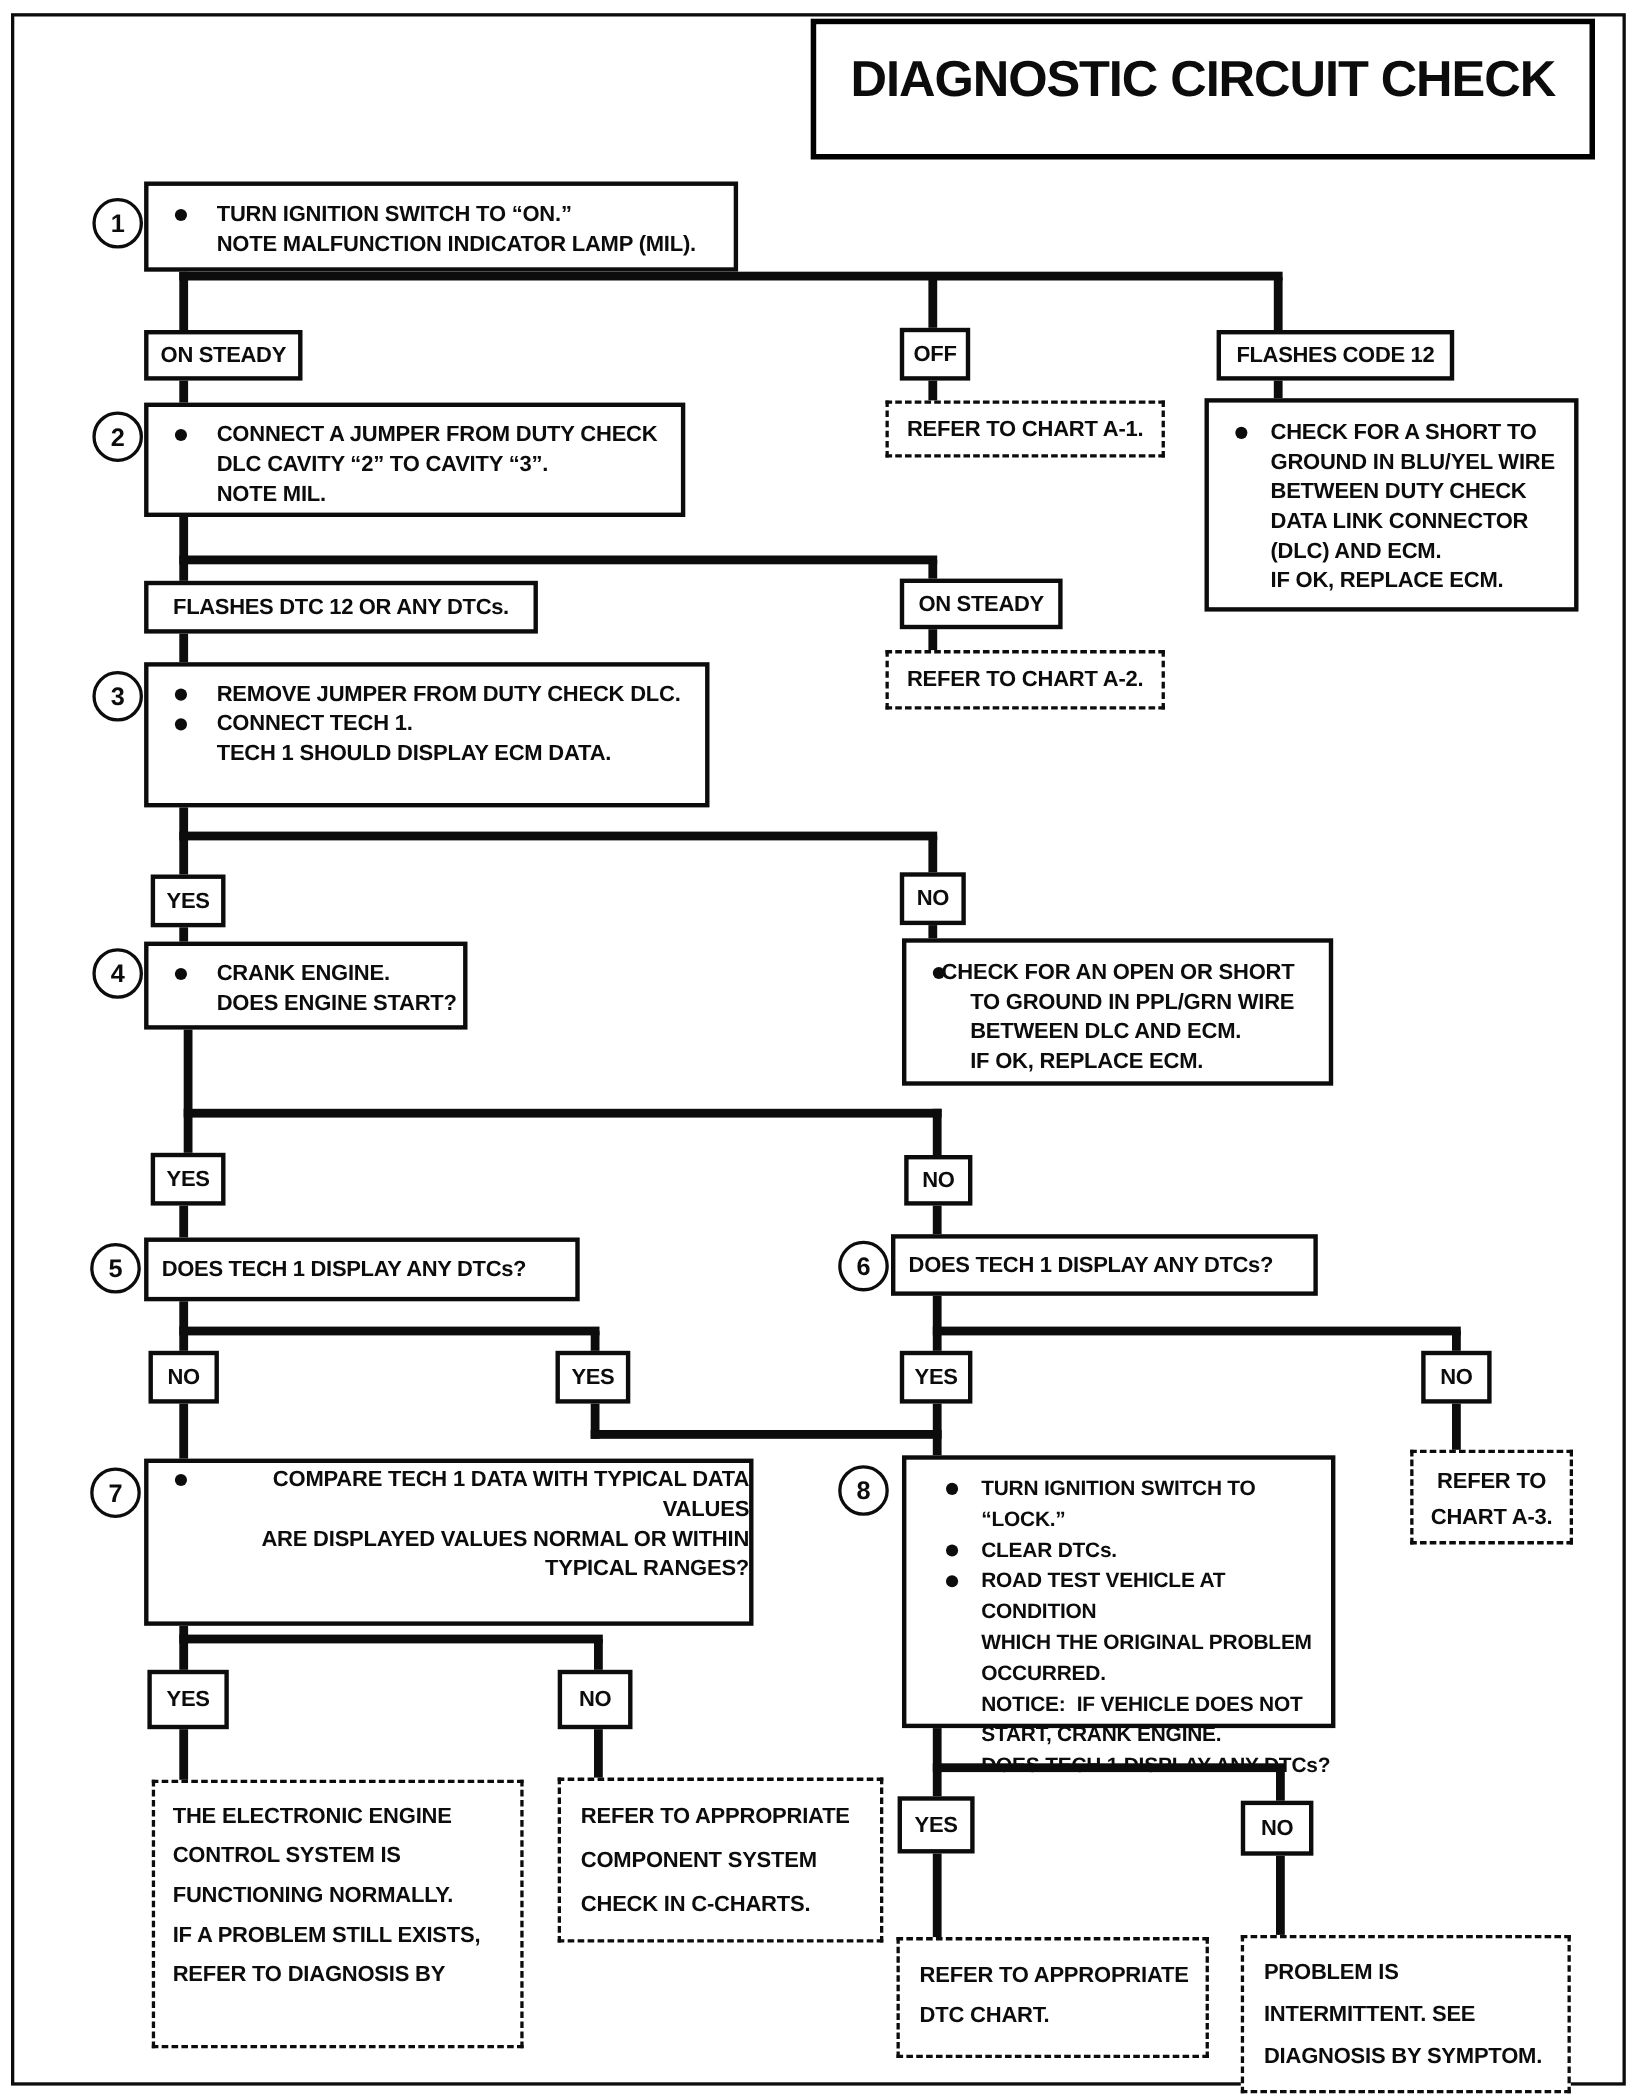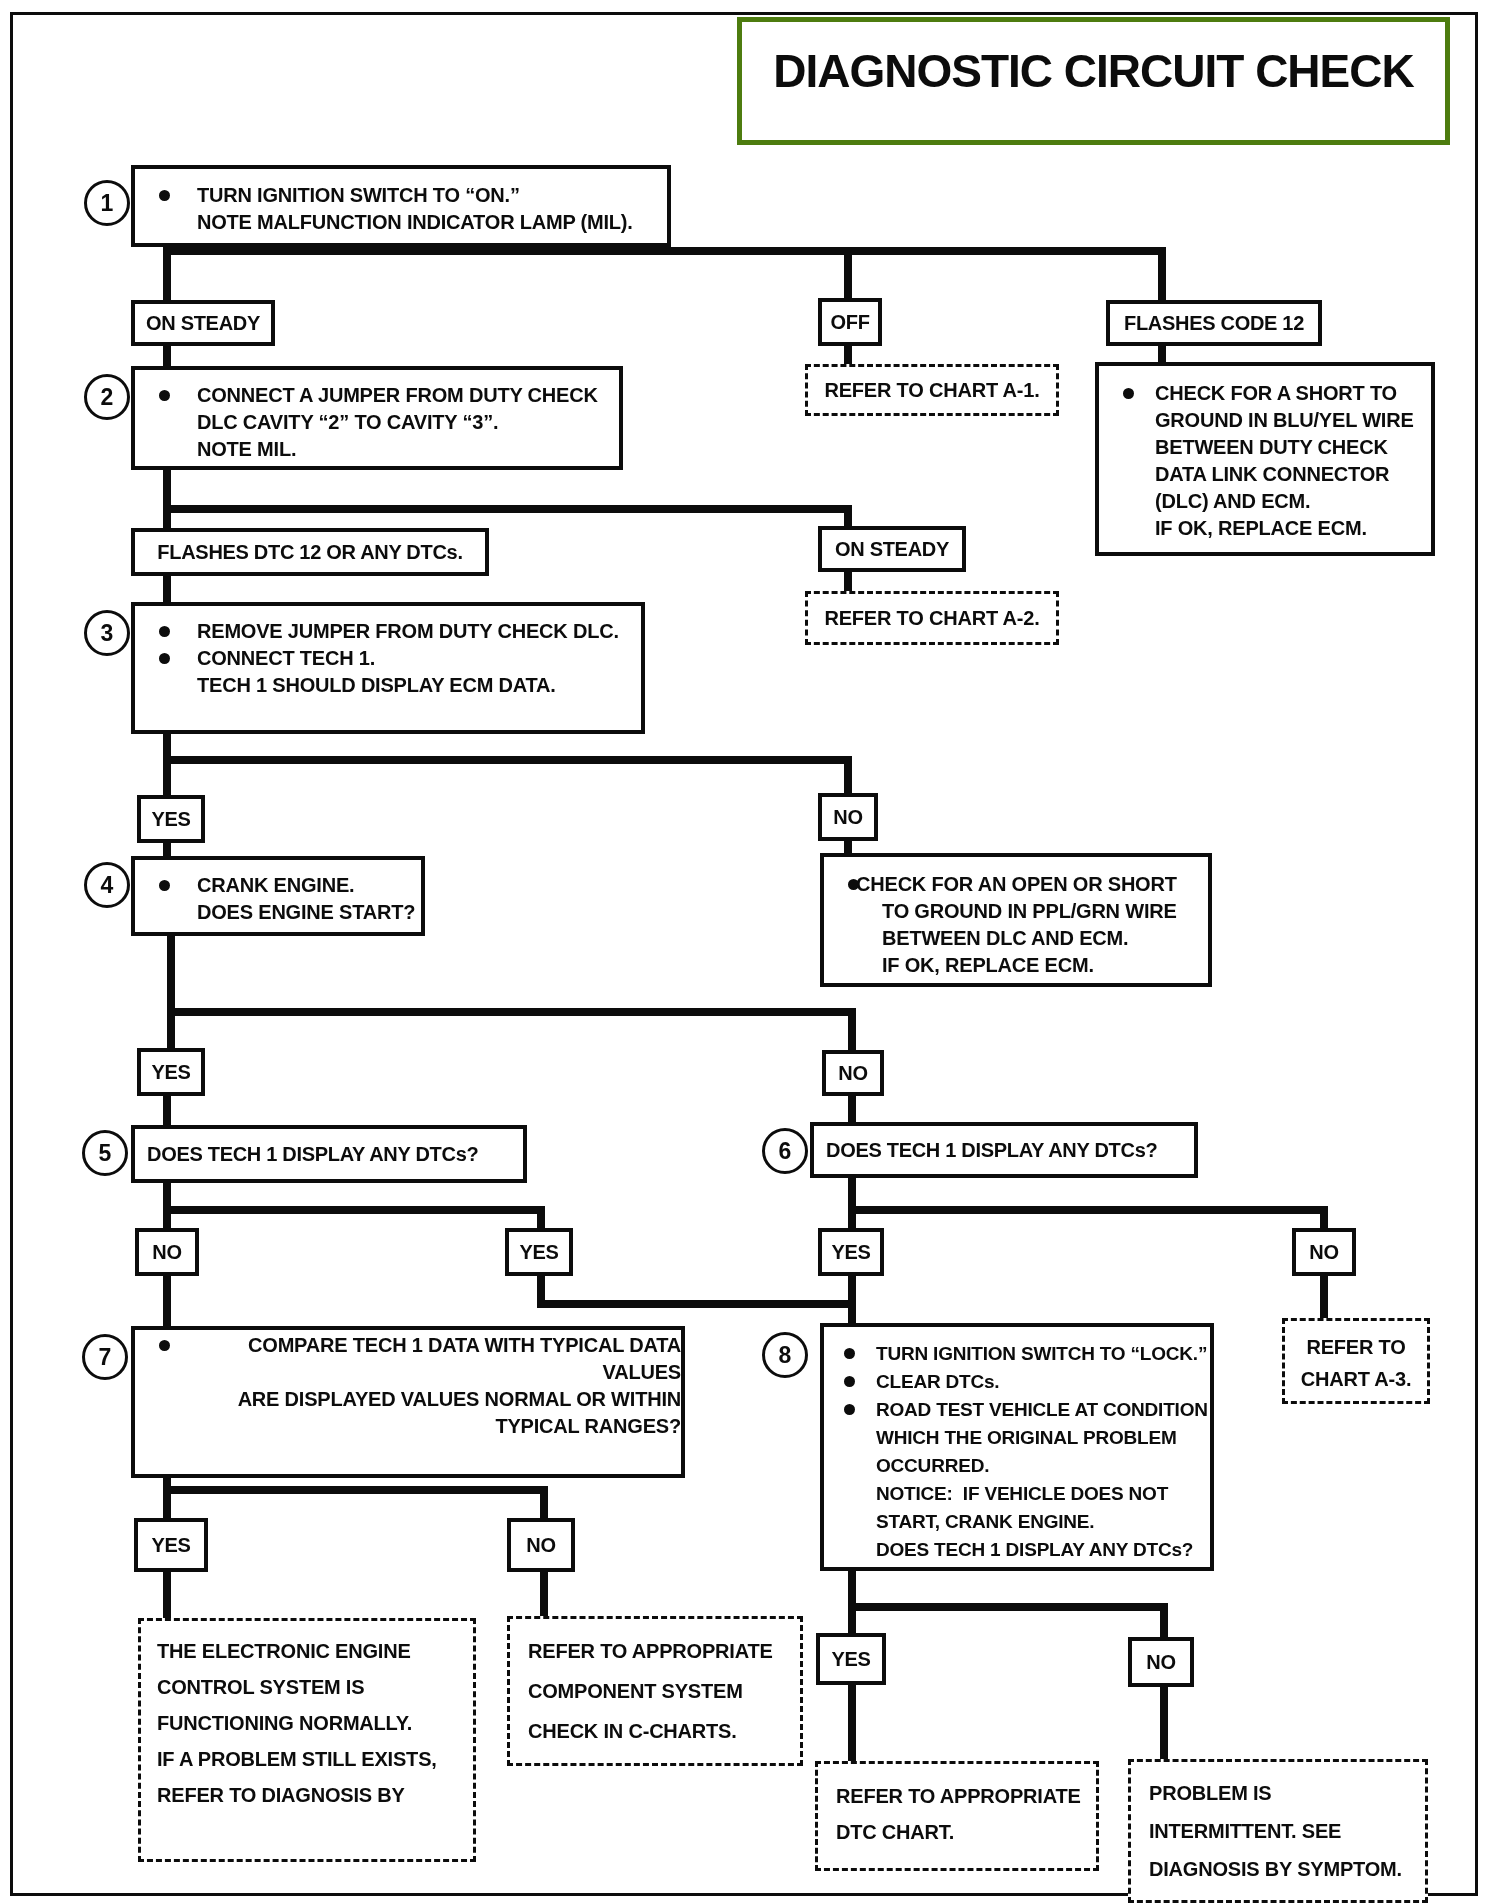--- a/index.html
+++ b/index.html
@@ -15,21 +15,21 @@
   .circ{width:46px;height:46px;border:3px solid #0c0c0c;border-radius:50%;background:#fff;box-sizing:border-box;
         display:flex;align-items:center;justify-content:center;font-size:23px;font-weight:700;}
   .ln{position:relative;padding-left:62px;font-size:20px;font-weight:700;line-height:27px;letter-spacing:-0.2px;}
   .ln span{white-space:pre-wrap;}
   .blt{position:absolute;left:24px;top:8px;width:11px;height:11px;border-radius:50%;background:#0c0c0c;}
   .small .ln{font-size:19px;line-height:28px;padding-left:52px;}
   .small .blt{left:20px;}
   .dln{font-size:20px;font-weight:700;letter-spacing:-0.2px;}
   .dln span{white-space:pre-wrap;}
   .ctr{display:flex;align-items:center;justify-content:center;text-align:center;}
-  .titlebox{border:5px solid #4d7c0f;background:#fff;box-sizing:border-box;display:flex;justify-content:center;
+  .titlebox{border:5px solid #000000;background:#fff;box-sizing:border-box;display:flex;justify-content:center;
             padding-top:22px;font-size:46px;font-weight:700;letter-spacing:-1px;white-space:pre;}
   .qbox{display:flex;align-items:center;padding-left:12px;font-size:20px;font-weight:700;letter-spacing:-0.3px;}
 </style>
 </head>
 <body>
 
 <div id="canvas">
 
   <div class="abs" style="left:10px;top:12px;width:1462px;height:1878px;border:3px solid #0c0c0c;"></div>
   <div class="abs titlebox" style="left:737px;top:17px;width:713px;height:128px;">
@@ -189,21 +189,21 @@
   <div class="abs sbox" style="left:131px;top:1326px;width:554px;height:152px;padding-top:2px;text-align:right;">
     <div class="ln"><span class="blt"></span><span>COMPARE TECH 1 DATA WITH TYPICAL DATA</span></div>
     <div class="ln"><span>VALUES</span></div>
     <div class="ln"><span>ARE DISPLAYED VALUES NORMAL OR WITHIN</span></div>
     <div class="ln"><span>TYPICAL RANGES?</span></div>
   </div>
 
   <div class="abs circ" style="left:762px;top:1332px;">
     <span>8</span>
     </div>
-  <div class="abs sbox small" style="left:820px;top:1323px;width:394px;height:248px;padding-top:13px;">
+  <div class="abs sbox small" style="left:820px;top:1323px;width:394px;height:248px;padding-top:13px;padding-left:16px;">
     <div class="ln"><span class="blt"></span><span>TURN IGNITION SWITCH TO “LOCK.”</span></div>
     <div class="ln"><span class="blt"></span><span>CLEAR DTCs.</span></div>
     <div class="ln"><span class="blt"></span><span>ROAD TEST VEHICLE AT CONDITION</span></div>
     <div class="ln"><span>WHICH THE ORIGINAL PROBLEM</span></div>
     <div class="ln"><span>OCCURRED.</span></div>
     <div class="ln"><span>NOTICE:  IF VEHICLE DOES NOT</span></div>
     <div class="ln"><span>START, CRANK ENGINE.</span></div>
     <div class="ln"><span>DOES TECH 1 DISPLAY ANY DTCs?</span></div>
   </div>
 

